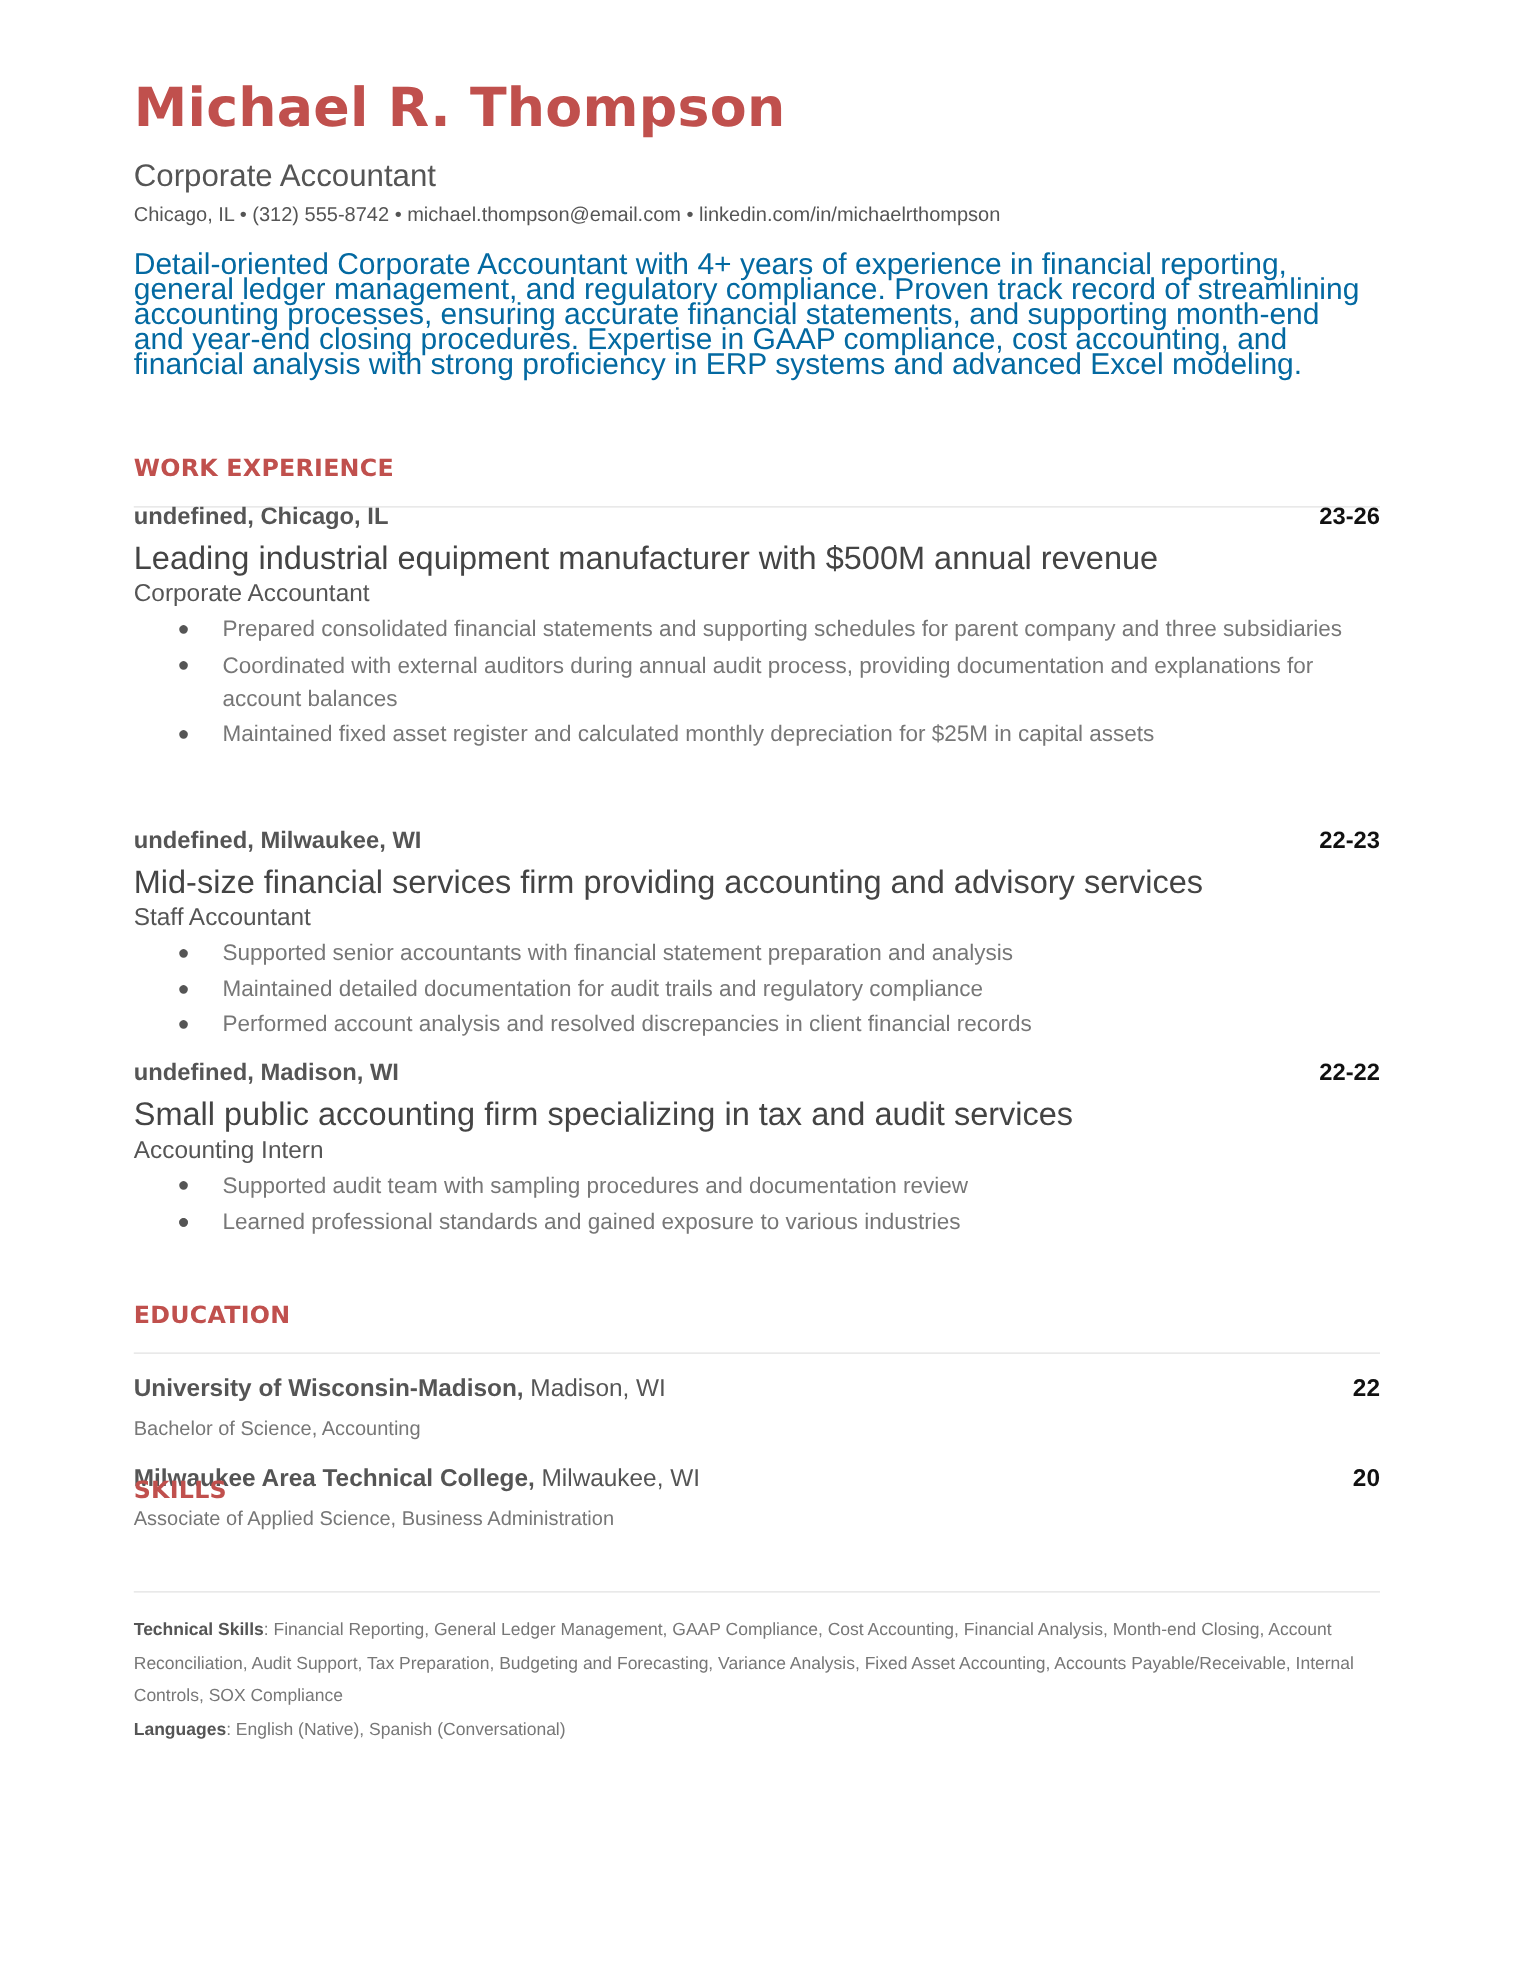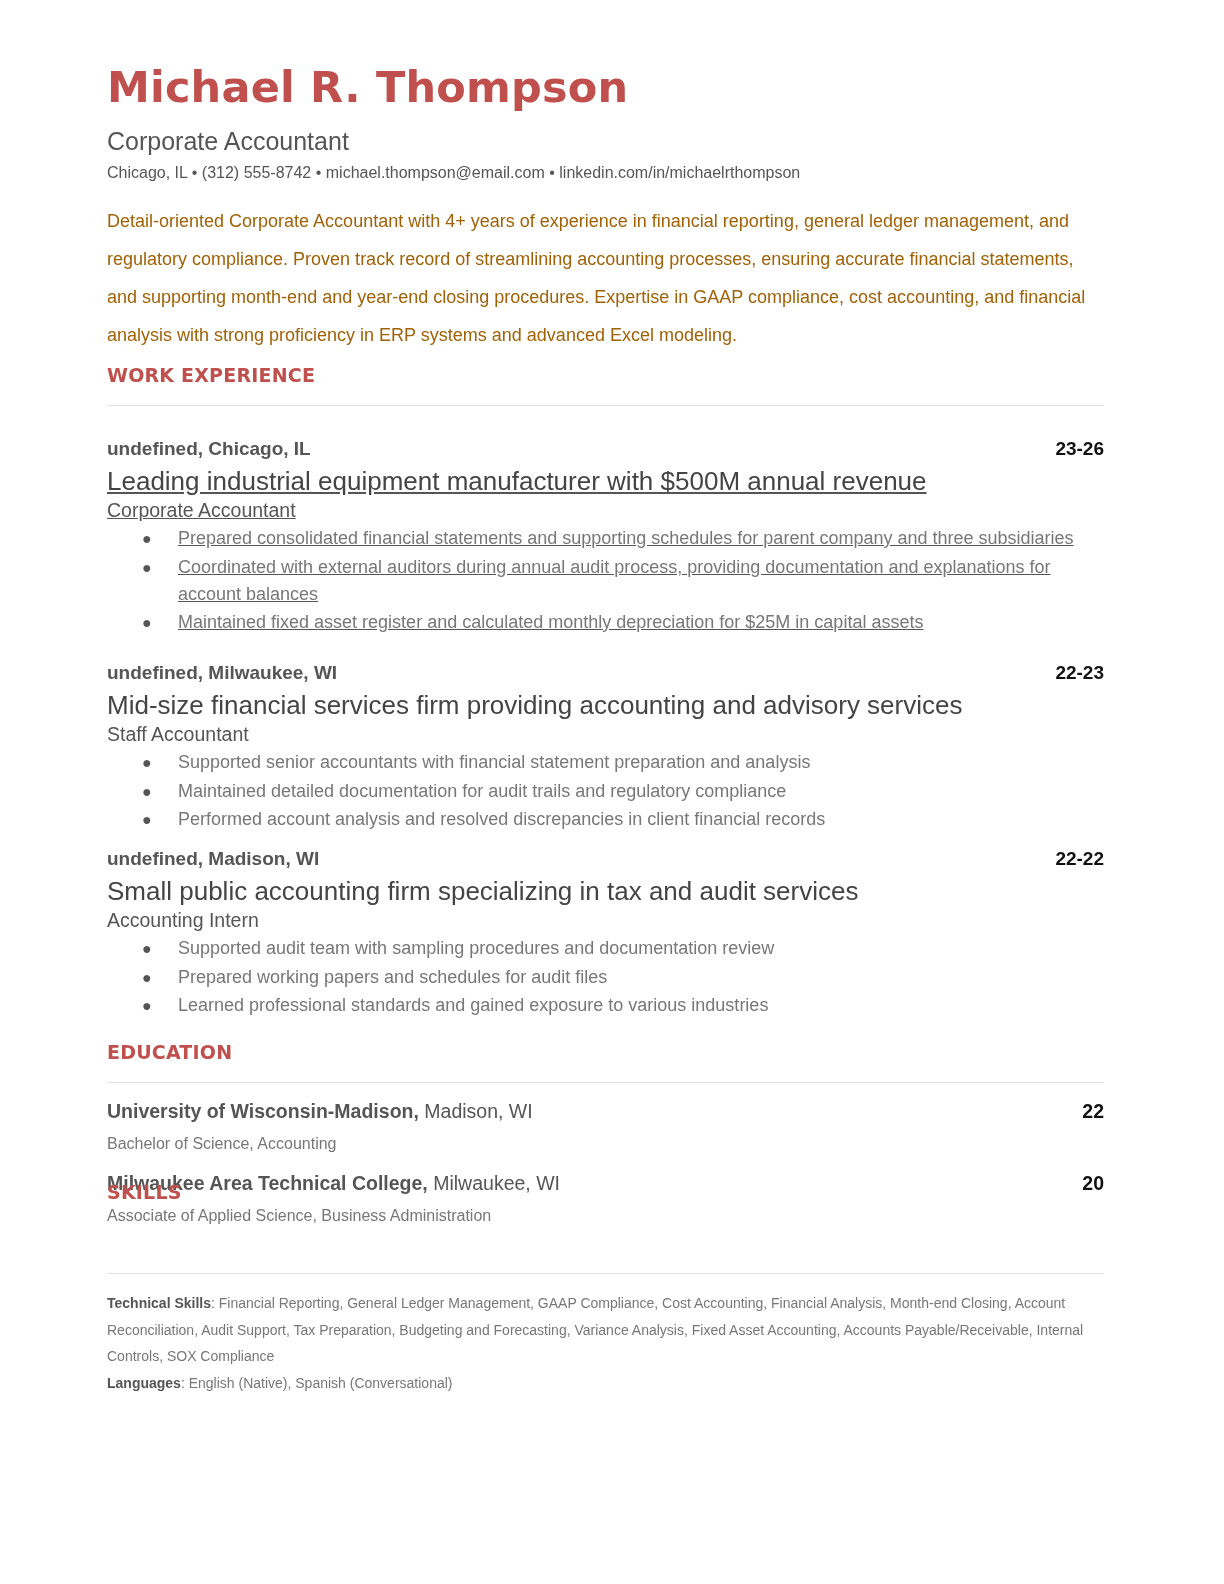--- a/index.html
+++ b/index.html
@@ -1,21 +1,21 @@
 <!DOCTYPE html>
 <html><head>
   <meta charset="utf-8">
   <style>
     html, body { margin: 0; padding: 0; background: #ffffff; }
     body { width: 1224px; height: 1584px; position: relative; font-family: "Liberation Sans", sans-serif; color: #555; }
     .page { position: absolute; left: 107px; top: 0; width: 997px; }
     .name { position: absolute; top: 62px; left: 0; font-family: "DejaVu Sans", sans-serif; font-weight: bold; font-size: 43px; color: #c0504d; letter-spacing: 0.2px; white-space: nowrap; }
     .title { position: absolute; top: 127px; left: 0; font-size: 25px; color: #555; white-space: nowrap; }
     .contact { position: absolute; top: 164px; left: 0; font-size: 16px; color: #555; white-space: nowrap; }
-    .summary { position: absolute; top: 202px; left: 0; width: 990px; font-size: 18px; line-height: 38px; color: #a16207; }
+    .summary { position: absolute; top: 202px; left: 0; width: 990px; font-size: 24px; line-height: 20px; color: #0369a1; }
     .section-title { position: absolute; left: 0; font-family: "DejaVu Sans", sans-serif; font-weight: bold; font-size: 19px; color: #c0504d; letter-spacing: 0.2px; white-space: nowrap; }
     .divider { position: absolute; left: 0; width: 997px; height: 1px; background: #e2e2e2; }
     .job { position: absolute; left: 0; width: 997px; }
     .job-head { position: relative; height: 29px; }
     .job-company { font-size: 19px; font-weight: bold; color: #555; position: absolute; left: 0; top: 0; white-space: nowrap; }
     .job-date { font-size: 19px; font-weight: bold; color: #111; position: absolute; right: 0; top: 0; white-space: nowrap; }
     .job-desc { font-size: 26px; color: #444; line-height: 29px; white-space: nowrap; }
     .job-role { font-size: 19.5px; color: #555; line-height: 29px; white-space: nowrap; }
     ul.bullets { margin: 0; padding: 0; list-style: none; }
     ul.bullets li { position: relative; padding-left: 71px; font-size: 18px; line-height: 27px; color: #777; margin-bottom: 1.5px; }
@@ -38,21 +38,21 @@
   <div class="title">Corporate Accountant</div>
   <div class="contact">
     <span>Chicago, IL</span><span> • </span><span>(312) 555-8742</span><span> • </span><span>michael.thompson@email.com</span><span> • </span><span>linkedin.com/in/michaelrthompson</span>
   </div>
 
   <div class="summary">Detail-oriented Corporate Accountant with 4+ years of experience in financial reporting, general ledger management, and regulatory compliance. Proven track record of streamlining accounting processes, ensuring accurate financial statements, and supporting month-end and year-end closing procedures. Expertise in GAAP compliance, cost accounting, and financial analysis with strong proficiency in ERP systems and advanced Excel modeling.</div>
 
   <div class="section-title" style="top:364px;">WORK EXPERIENCE</div>
   <div class="divider" style="top:405px;"></div>
 
-  <div class="job" style="top:438px;text-decoration:underline;">
+  <div class="job" style="top:403px;">
     <div class="job-head">
       <span class="job-company">undefined, Chicago, IL</span>
       <span class="job-date">23-26</span>
     </div>
     <div class="job-desc">Leading industrial equipment manufacturer with $500M annual revenue</div>
     <div class="job-role">Corporate Accountant</div>
     <ul class="bullets">
       <li><span class="dot">●</span><span>Prepared consolidated financial statements and supporting schedules for parent company and three subsidiaries</span></li>
       <li><span class="dot">●</span><span>Coordinated with external auditors during annual audit process, providing documentation and explanations for account balances</span></li>
       <li><span class="dot">●</span><span>Maintained fixed asset register and calculated monthly depreciation for $25M in capital assets</span></li>
@@ -75,21 +75,21 @@
 
   <div class="job" style="top:848px;">
     <div class="job-head">
       <span class="job-company">undefined, Madison, WI</span>
       <span class="job-date">22-22</span>
     </div>
     <div class="job-desc">Small public accounting firm specializing in tax and audit services</div>
     <div class="job-role">Accounting Intern</div>
     <ul class="bullets">
       <li><span class="dot">●</span><span>Supported audit team with sampling procedures and documentation review</span></li>
-      <li><span class="dot">●</span><span>Prepared working papers and schedules for audit files</span></li>
+      <li><span class="dot">●</span></li>
       <li><span class="dot">●</span><span>Learned professional standards and gained exposure to various industries</span></li>
     </ul>
   </div>
 
   <div class="section-title" style="top:1041px;">EDUCATION</div>
   <div class="divider" style="top:1082px;"></div>
 
   <div class="edu" style="top:1100px;">
     <div class="edu-head">
       <span class="edu-school">University of Wisconsin-Madison,</span><span class="edu-loc"> Madison, WI</span>

